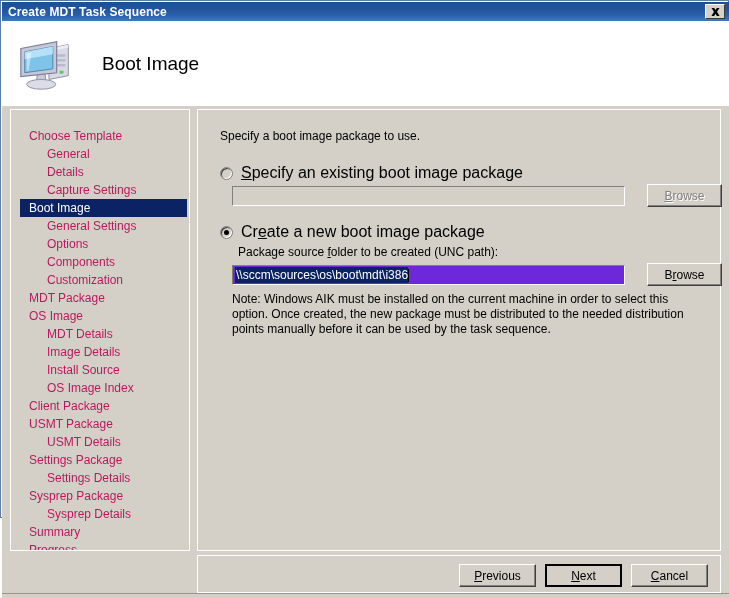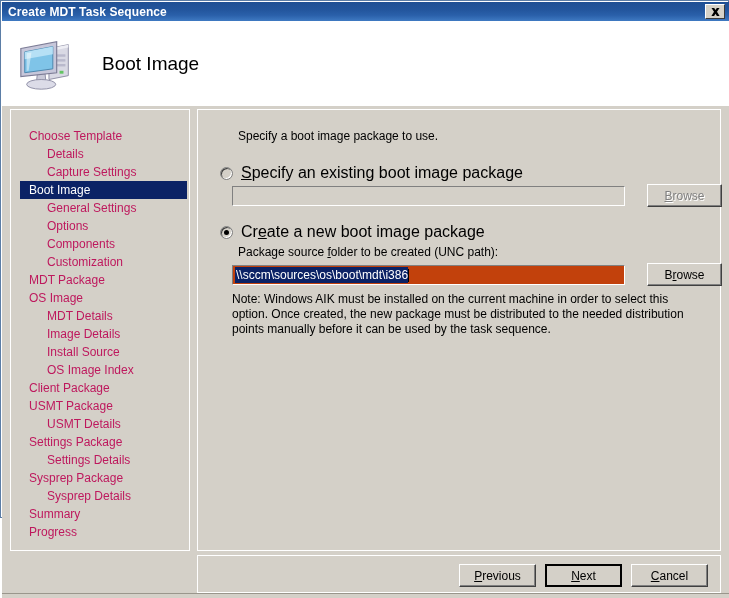--- a/index.html
+++ b/index.html
@@ -124,21 +124,21 @@
     left: 196px;
     top: 108px;
     width: 524px;
     height: 442px;
     background: #d4d0c8;
     border: 1px solid #ffffff;
     box-sizing: border-box;
   }
   #intro-text {
     position: absolute;
-    left: 40px;
+    left: 22px;
     top: 19px;
     font-size: 12px;
     white-space: nowrap;
   }
 
   
   .radio-row {
     position: absolute;
     display: flex;
     align-items: center;
@@ -192,21 +192,21 @@
   #field-existing {
     left: 34px;
     top: 76px;
     width: 393px;
     background: #d4d0c8;
   }
   #field-source {
     left: 34px;
     top: 155px;
     width: 393px;
-    background: #c2410c;
+    background: #6d28d9;
   }
   #field-source .selected-text {
     background: #0b2265;
     color: #ffffff;
     padding: 1px 0 1px 1px;
     white-space: nowrap;
   }
   #field-source .caret {
     width: 1px;
     height: 13px;
@@ -413,20 +413,21 @@
   <div id="top-strip"></div>
   <div id="side-strip-left"></div>
   <div id="gap-strip"></div>
   <div id="side-strip-right"></div>
   <div id="mid-strip"></div>
   <div id="footer-left-fill"></div>
   <div id="bottom-strip"></div>
 
   <div id="sidebar">
       <div class="nav-item">Choose Template</div>
+      <div class="nav-item child">General</div>
       <div class="nav-item child">Details</div>
       <div class="nav-item child">Capture Settings</div>
       <div class="nav-item selected">Boot Image</div>
       <div class="nav-item child">General Settings</div>
       <div class="nav-item child">Options</div>
       <div class="nav-item child">Components</div>
       <div class="nav-item child">Customization</div>
       <div class="nav-item">MDT Package</div>
       <div class="nav-item">OS Image</div>
       <div class="nav-item child">MDT Details</div>

